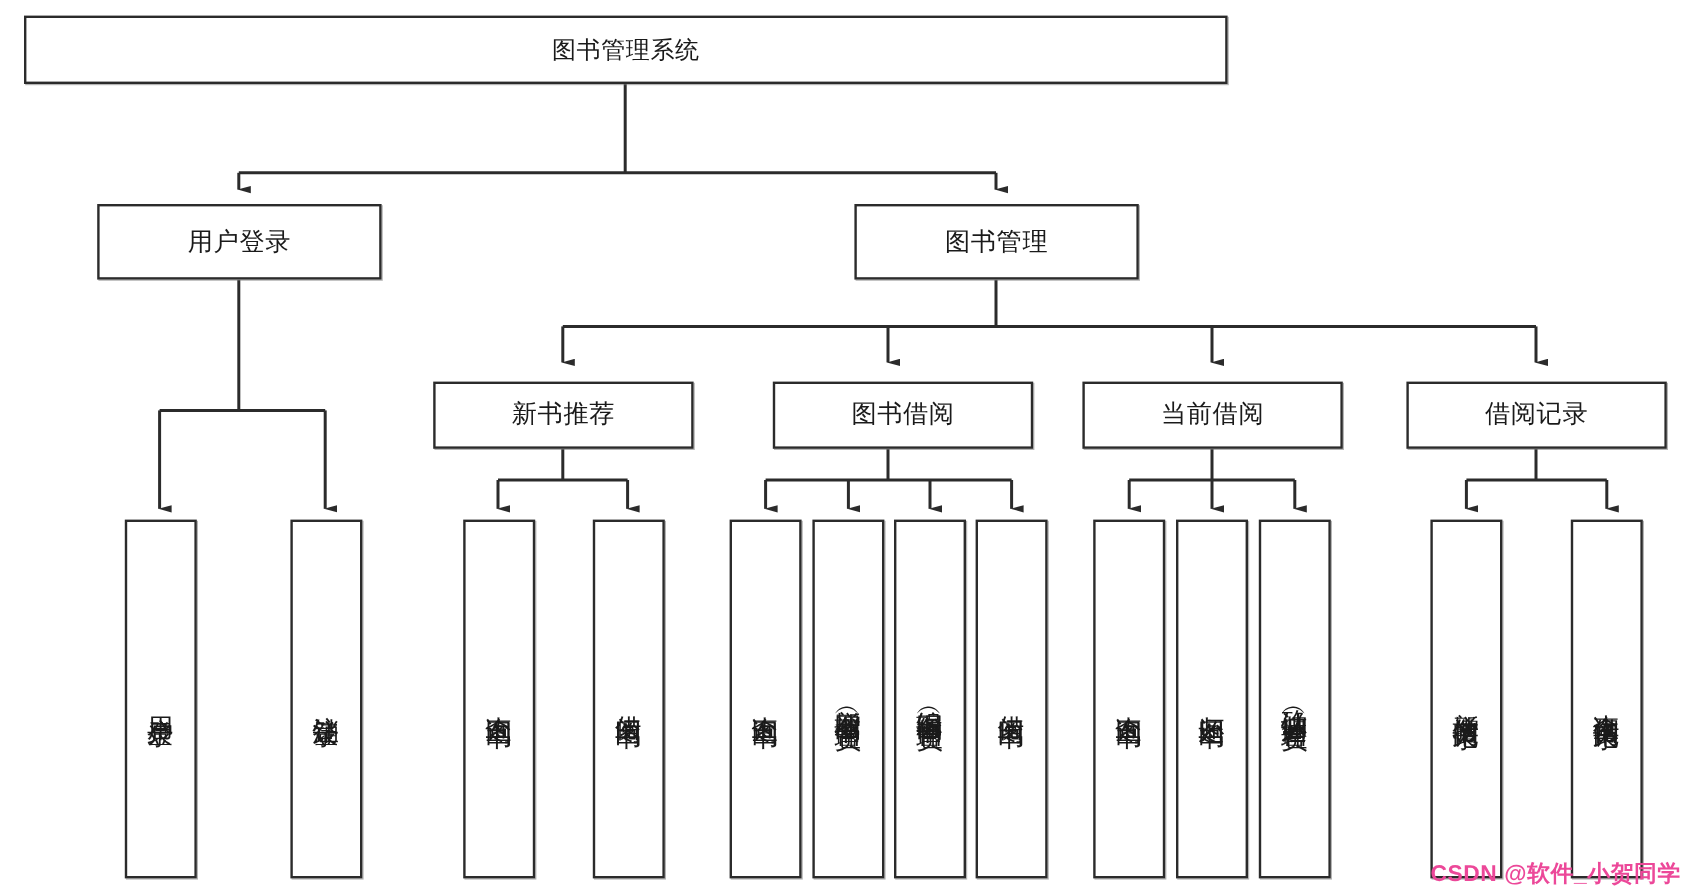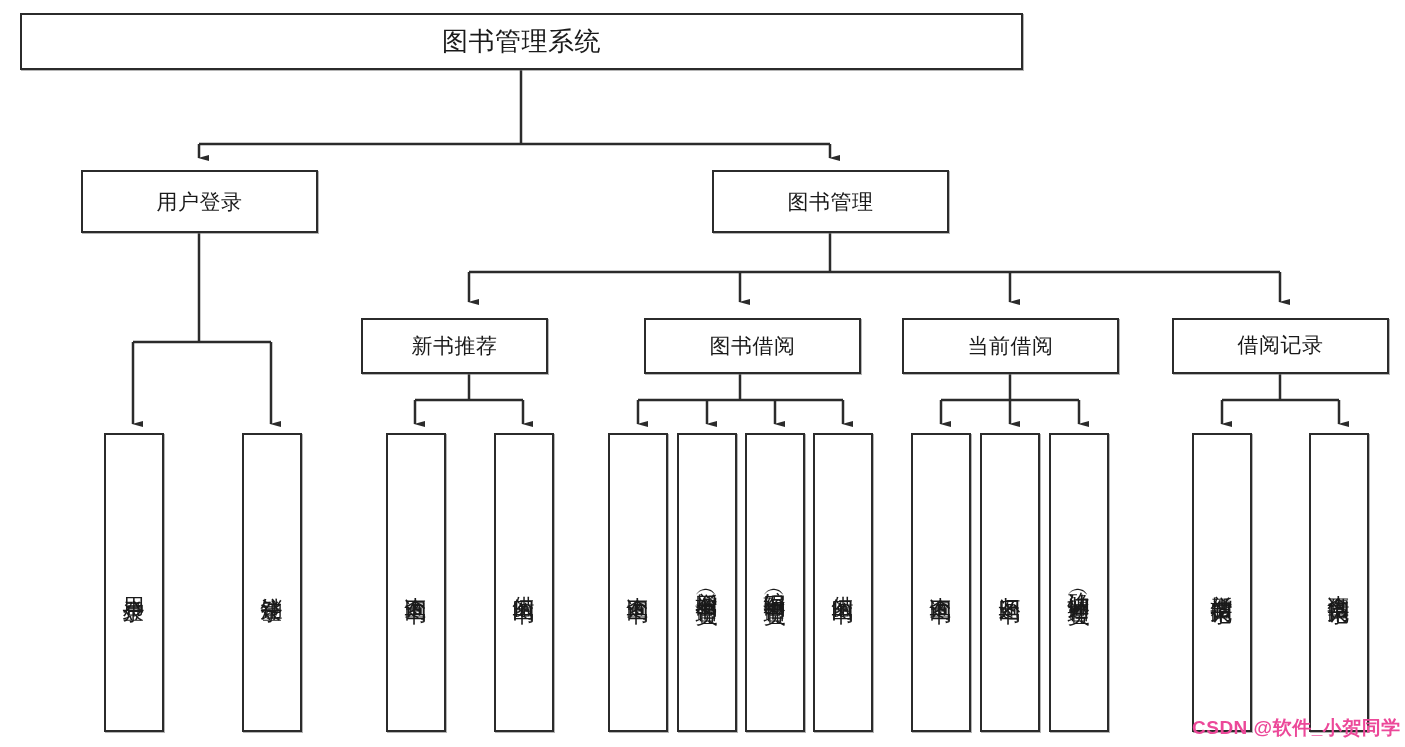--- a/index.html
+++ b/index.html
@@ -36,21 +36,21 @@
     box-shadow: 1px 1px 0 rgba(120,120,120,0.55);
   }
   .node .label-h {
     font-size: 21px;
     color: #1a1a1a;
     line-height: 1.1;
     letter-spacing: 0.5px;
     white-space: nowrap;
   }
   .node.root .label-h {
-    font-size: 26px;
+    font-size: 20px;
   }
   .leaf {
     position: absolute;
     box-sizing: border-box;
     background: #ffffff;
     border: 2px solid #2b2b2b;
     display: flex;
     align-items: center;
     justify-content: center;
     box-shadow: 1px 1px 0 rgba(120,120,120,0.55);
@@ -135,21 +135,21 @@
   </div>
 
   <div class="node" style="left:81px; top:170px; width:237px; height:63px;">
     <span class="label-h">用户登录</span>
   </div>
 
   <div class="node" style="left:712px; top:170px; width:237px; height:63px;">
     <span class="label-h">图书管理</span>
   </div>
 
-  <div class="node" style="left:361px; top:318px; width:187px; height:56px;">
+  <div class="node" style="left:361px; top:318px; width:217px; height:56px;">
     <span class="label-h">新书推荐</span>
   </div>
 
   <div class="node" style="left:632px; top:318px; width:217px; height:56px;margin-left:12px;">
     <span class="label-h">图书借阅</span>
   </div>
 
   <div class="node" style="left:902px; top:318px; width:217px; height:56px;">
     <span class="label-h">当前借阅</span>
   </div>

